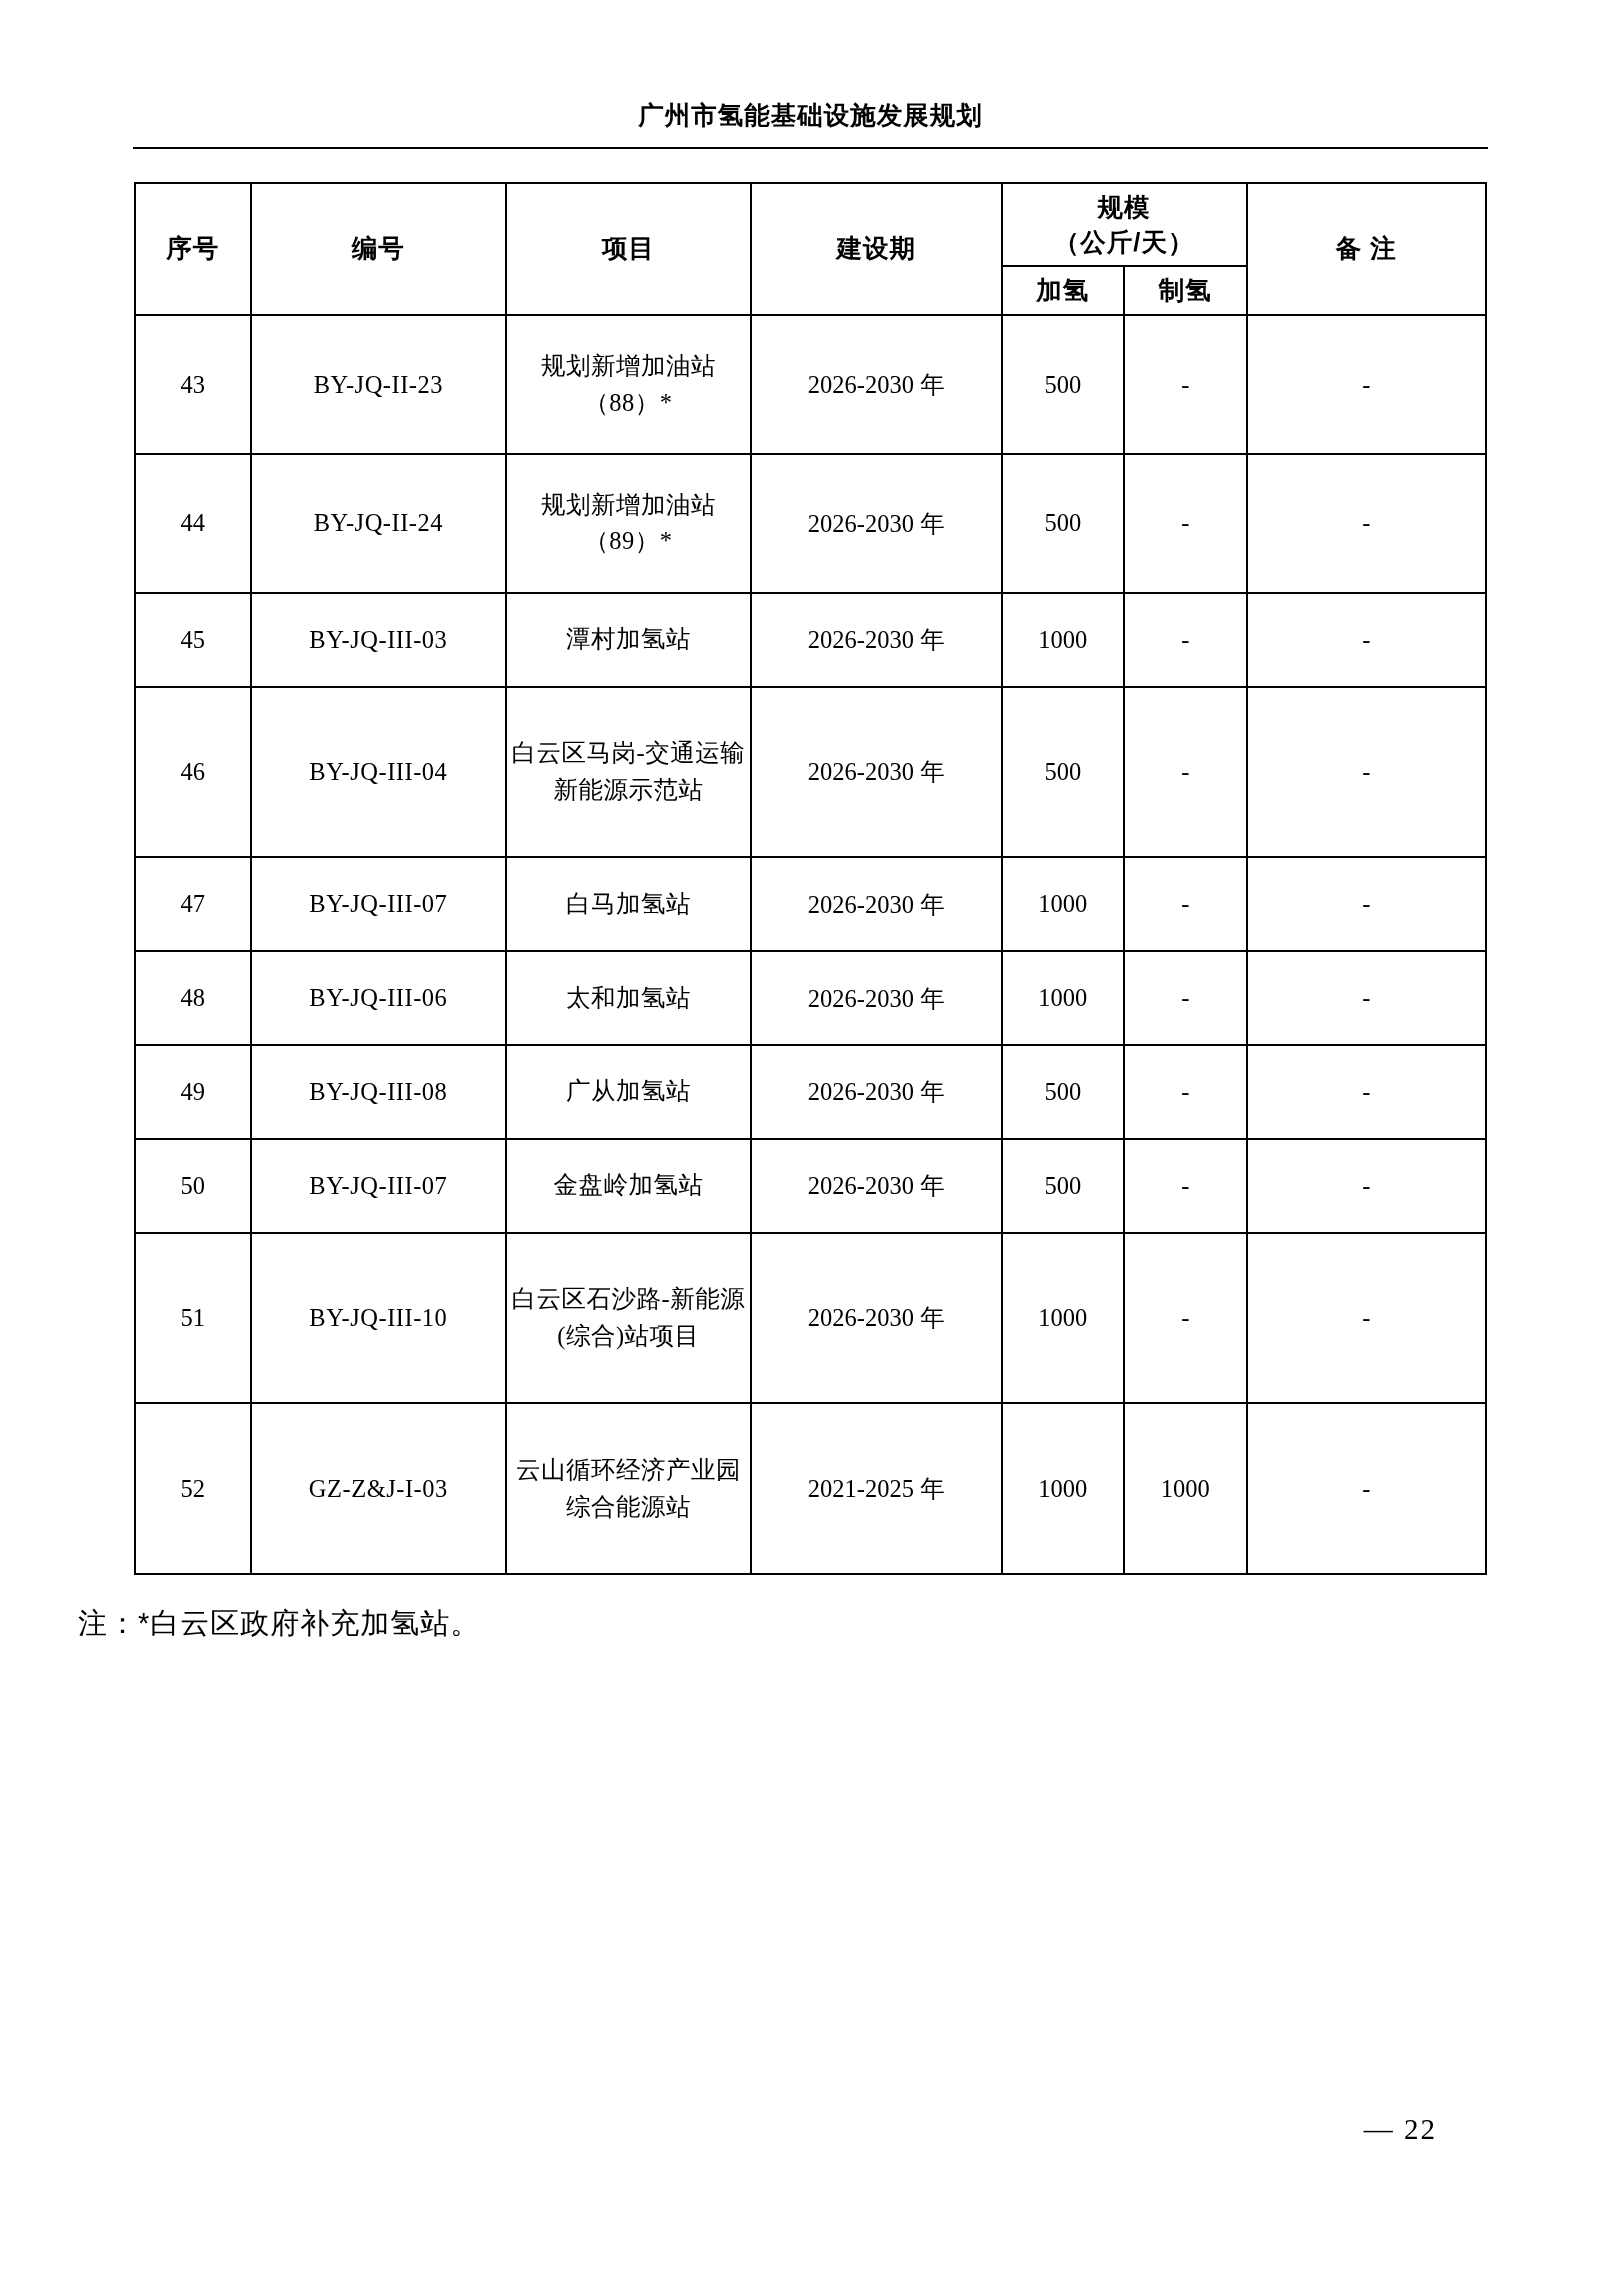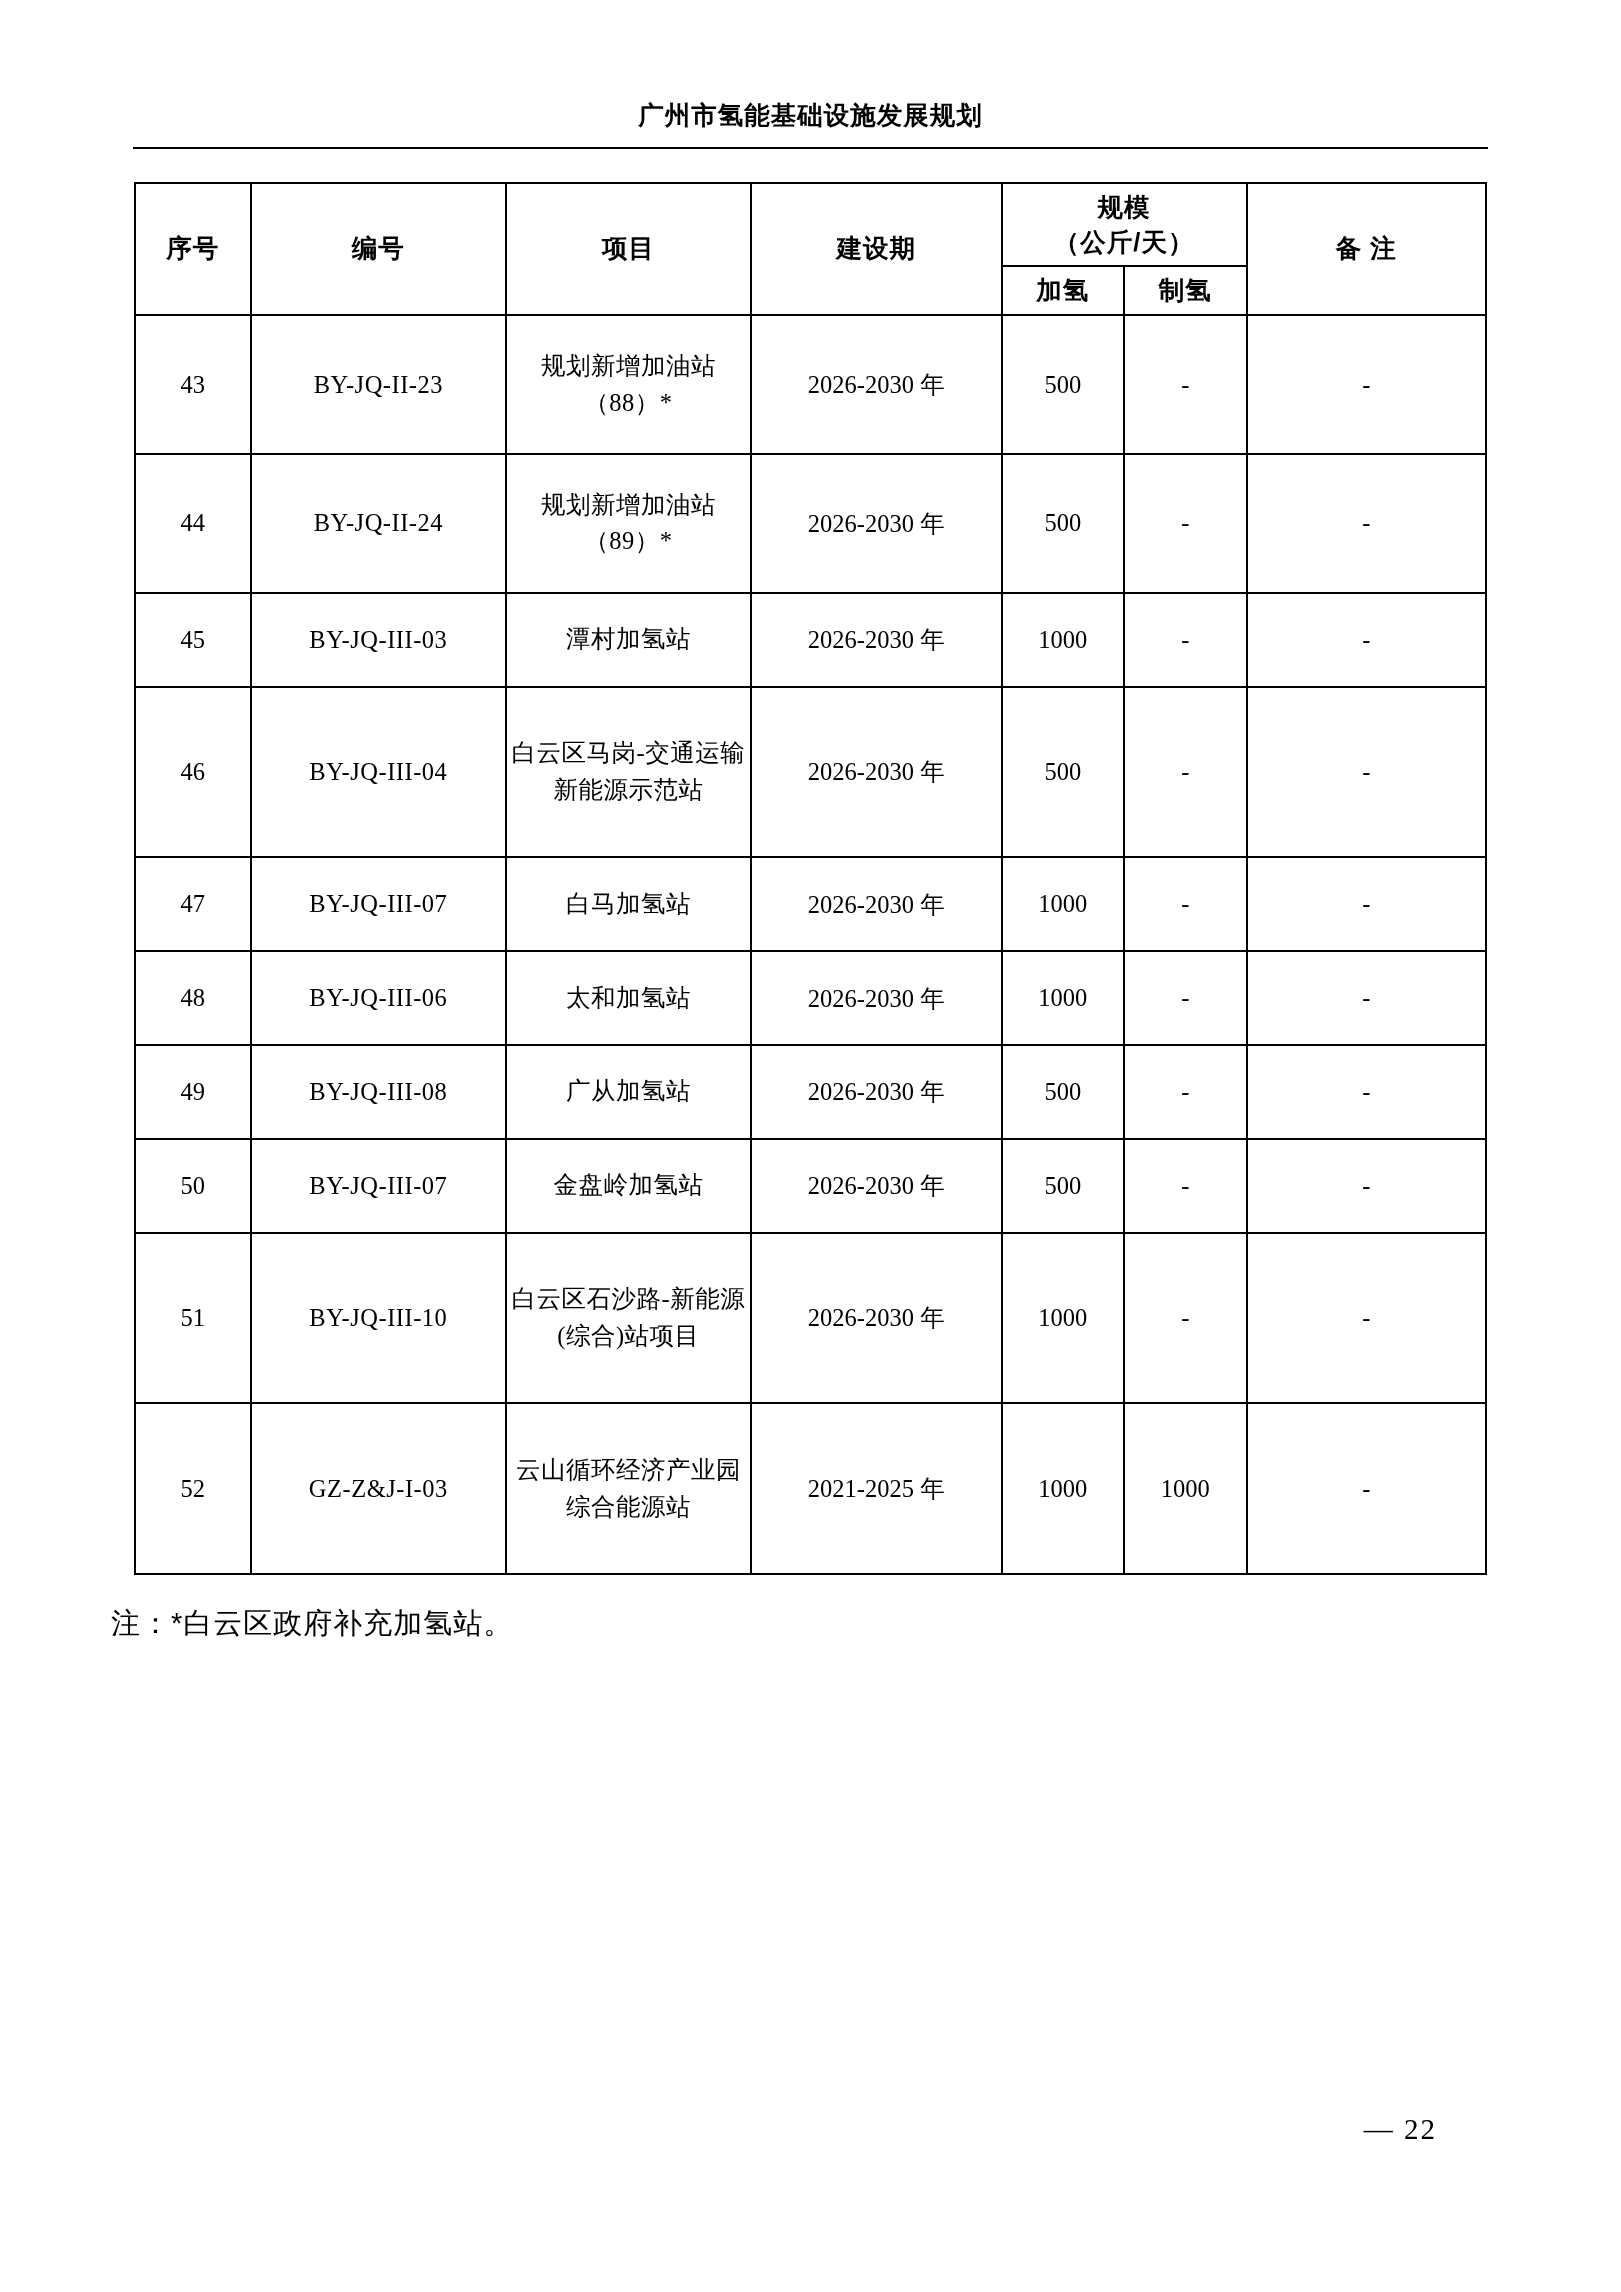--- a/index.html
+++ b/index.html
@@ -80,21 +80,21 @@
     letter-spacing: 0.5px;
   }
   td.period {
     font-size: 24.5px;
   }
   .row-h1 td { height: 80px; }
   .row-h2 td { height: 125px; }
   .row-h3 td { height: 157px; }
 
   .note-line {
-    margin: 29px 0 0 107px;
+    margin: 29px 0 0 74px;
     font-family: "Liberation Sans", sans-serif;
     font-size: 29px;
     letter-spacing: 1px;
   }
   .pagenum {
     position: absolute;
     right: 184px;
     bottom: 147px;
     font-size: 29px;
     font-family: "Liberation Serif", serif;

